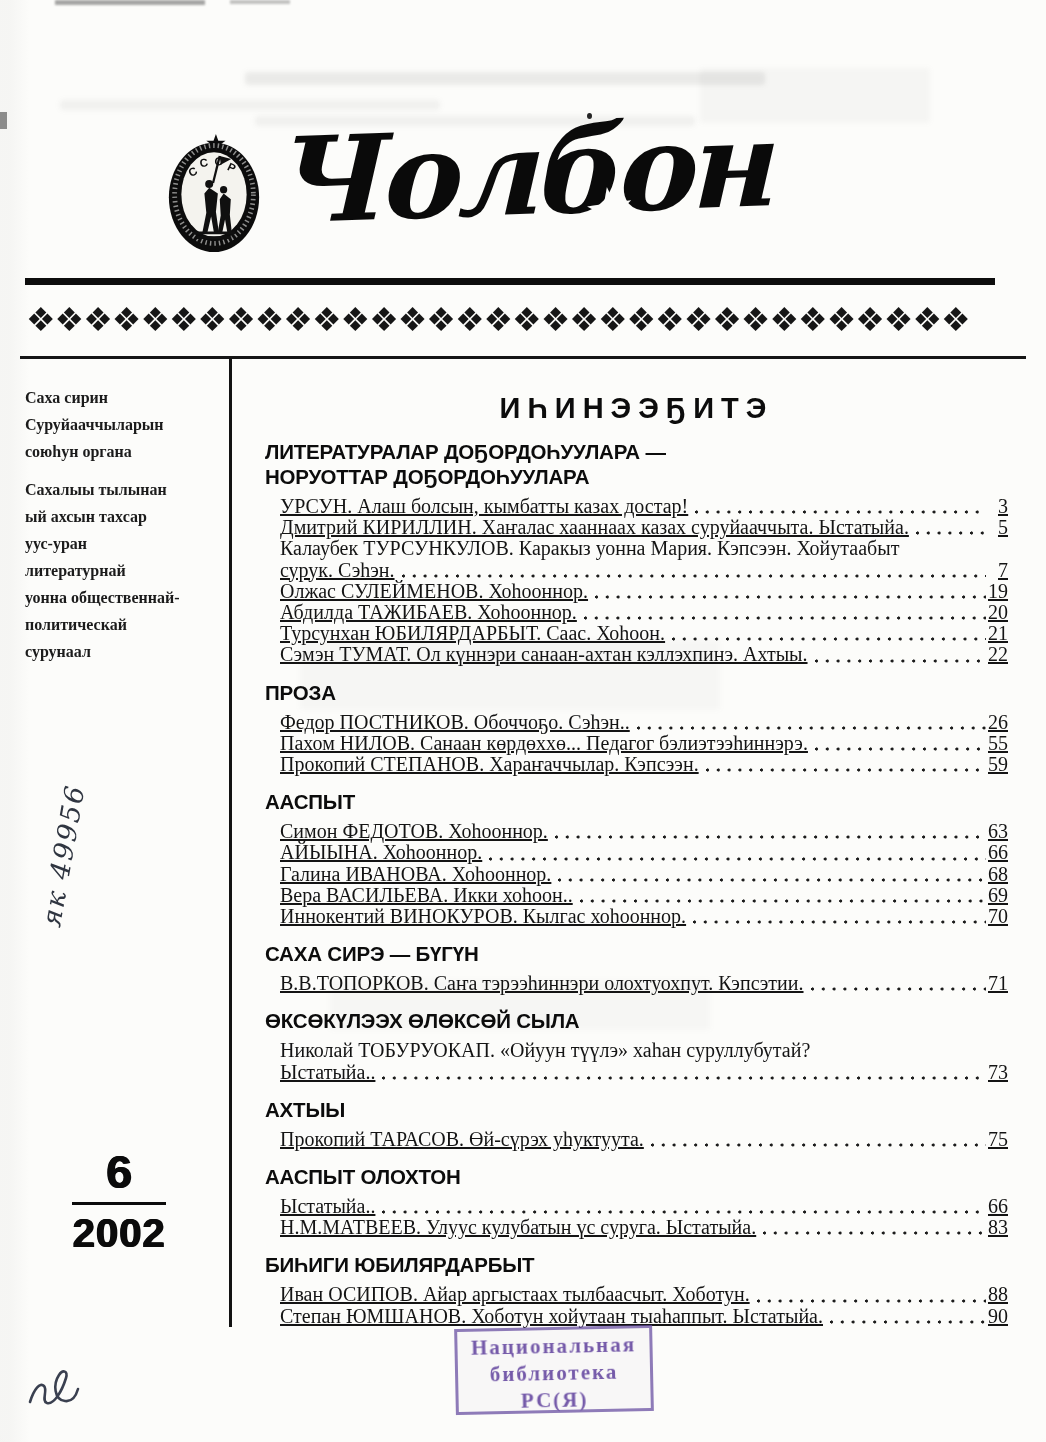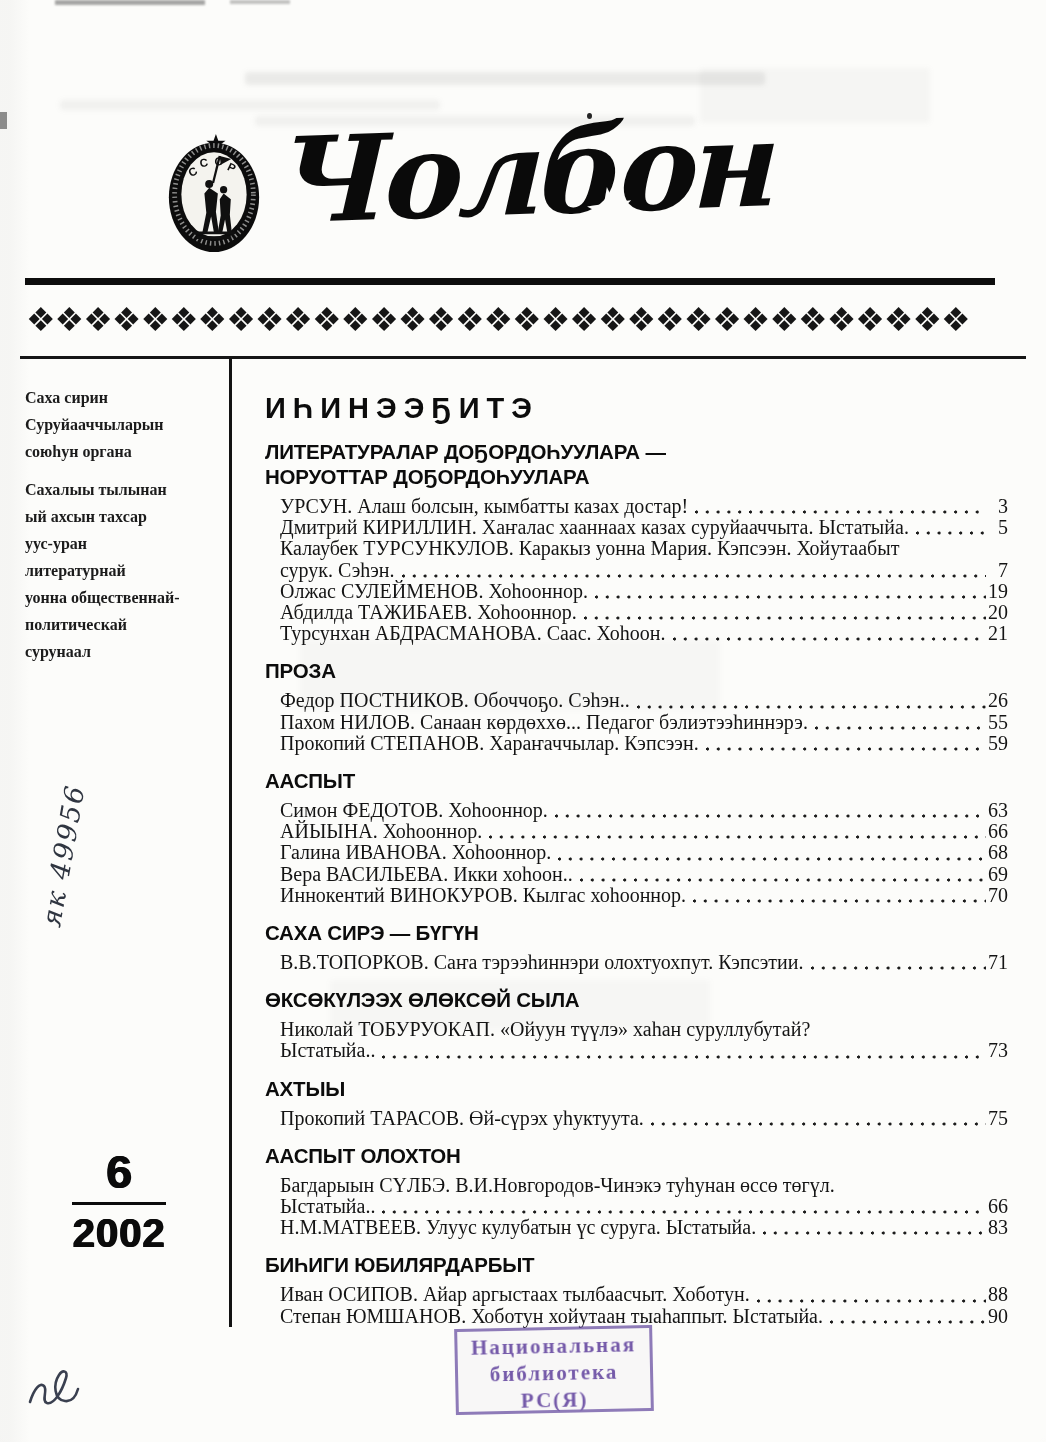--- a/index.html
+++ b/index.html
@@ -52,29 +52,29 @@
   .side-block.desc{margin-top:11px;}
   .issue{position:absolute;top:790px;left:34px;width:130px;text-align:center;
          font-family:"Liberation Sans","DejaVu Sans",sans-serif;color:#0b0b0b;}
   .issue-number{font-size:47px;font-weight:bold;line-height:1;
                 text-shadow:.9px 0 0 currentColor,-.5px 0 0 currentColor;}
   .issue-divider{width:94px;height:3px;background:#0b0b0b;margin:7px auto 8px auto;}
   .issue-year{font-size:40px;font-weight:bold;line-height:1;letter-spacing:1px;
               text-shadow:1px 0 0 currentColor,-.5px 0 0 currentColor;}
   
   .toc{flex:1;padding:34px 18px 0 33px;box-sizing:border-box;}
-  .toc-title{margin:0 0 6px 0;text-align:left;
+  .toc-title{margin:0 0 6px 0;text-align:center;
     font-family:"Liberation Sans","DejaVu Sans",sans-serif;font-weight:bold;
     font-size:29px;letter-spacing:7px;color:#0c0c0c;}
   #toc-sections{padding-left:15px;}
   .toc-heading{margin:14px 0 7px -15px;font-family:"Liberation Sans","DejaVu Sans",sans-serif;
     font-weight:bold;font-size:20.5px;line-height:25px;color:#0c0c0c;letter-spacing:-.2px;}
   .toc-entry{font-size:20px;line-height:21.2px;color:#141414;}
   .entry-pre{white-space:nowrap;}
-  .entry-line{display:flex;align-items:flex-end;}
+  .entry-line{display:flex;align-items:flex-end;text-decoration:underline;}
   .entry-text{white-space:nowrap;}
   .dots{flex:1 1 auto;min-width:14px;height:15px;align-self:flex-end;margin:0 2px 0 7px;
     background-image:radial-gradient(circle at 1.6px 10px,#1c1c1c 1.35px,rgba(0,0,0,0) 1.8px);
     background-size:10.8px 15px;background-repeat:repeat-x;}
   .pagenum{min-width:20px;text-align:right;}
   
   .stamp{
     position:absolute;left:455px;top:1327px;width:198px;height:86px;
     border:3px solid rgba(104,77,160,.8);transform:rotate(-1.2deg);
     color:#6a4da3;text-align:center;font-weight:bold;letter-spacing:2px;
@@ -196,25 +196,32 @@
           </div>
           <div class="toc-entry">
             <div class="entry-line">
               <span class="entry-text">Абдилда ТАЖИБАЕВ. Хоһооннор.</span>
               <span class="dots"></span>
               <span class="pagenum">20</span>
             </div>
           </div>
           <div class="toc-entry">
             <div class="entry-line">
-              <span class="entry-text">Турсунхан АБДРАСМАНОВА. Саас. Хоһоон.</span>
+              <span class="entry-text">Турсунхан ЮБИЛЯРДАРБЫТ. Саас. Хоһоон.</span>
               <span class="dots"></span>
               <span class="pagenum">21</span>
             </div>
           </div>
+          <div class="toc-entry">
+            <div class="entry-line">
+              <span class="entry-text">Сэмэн ТУМАТ. Ол күннэри санаан-ахтан кэллэхпинэ. Ахтыы.</span>
+              <span class="dots"></span>
+              <span class="pagenum">22</span>
+            </div>
+          </div>
           <h2 class="toc-heading">
             <div>ПРОЗА</div>
           </h2>
           <div class="toc-entry">
             <div class="entry-line">
               <span class="entry-text">Федор ПОСТНИКОВ. Обоччоҕо. Сэһэн..</span>
               <span class="dots"></span>
               <span class="pagenum">26</span>
             </div>
           </div>
@@ -298,21 +305,20 @@
             <div class="entry-line">
               <span class="entry-text">Прокопий ТАРАСОВ. Өй-сүрэх уһуктуута.</span>
               <span class="dots"></span>
               <span class="pagenum">75</span>
             </div>
           </div>
           <h2 class="toc-heading">
             <div>ААСПЫТ ОЛОХТОН</div>
           </h2>
           <div class="toc-entry">
-            <div class="entry-pre">Багдарыын СҮЛБЭ. В.И.Новгородов-Чинэкэ туһунан өссө төгүл.</div>
             <div class="entry-line">
               <span class="entry-text">Ыстатыйа..</span>
               <span class="dots"></span>
               <span class="pagenum">66</span>
             </div>
           </div>
           <div class="toc-entry">
             <div class="entry-line">
               <span class="entry-text">Н.М.МАТВЕЕВ. Улуус кулубатын үс суруга. Ыстатыйа.</span>
               <span class="dots"></span>

